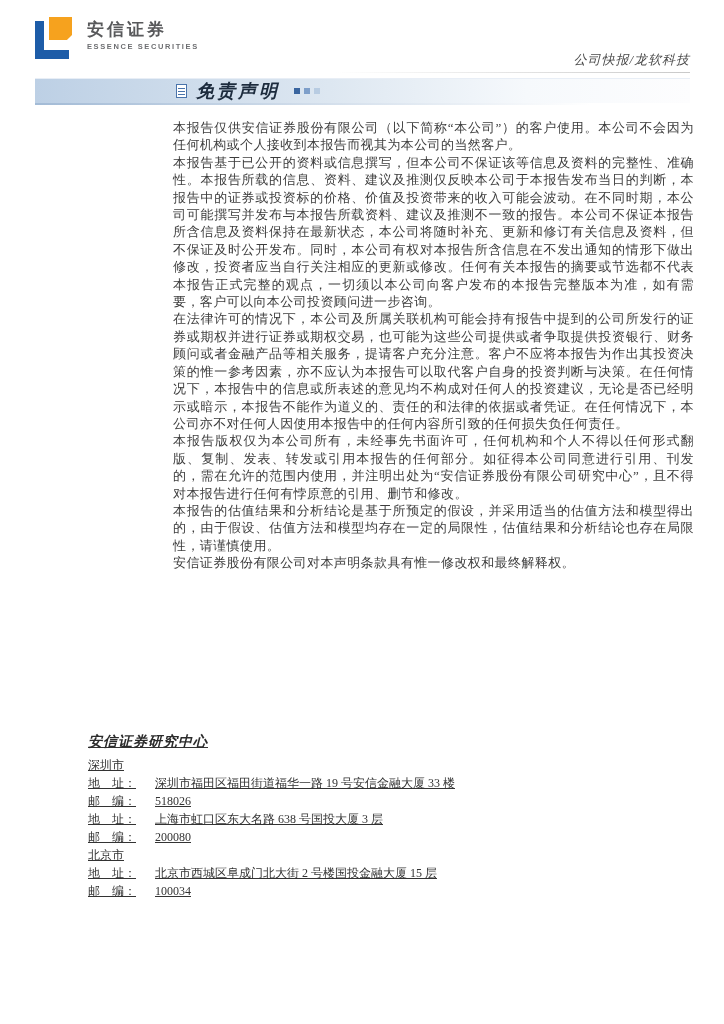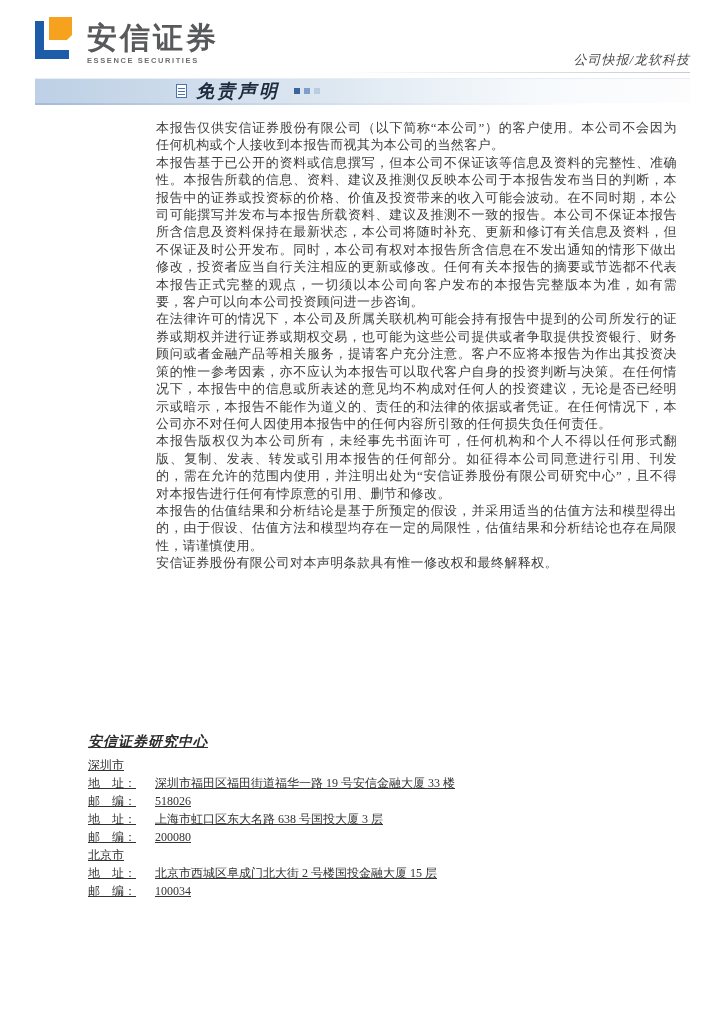--- a/index.html
+++ b/index.html
@@ -39,21 +39,21 @@
   }
   .logo-orange {
     position: absolute;
     left: 14px; top: 0;
     width: 23px; height: 23px;
     background: #f6a21e;
     clip-path: polygon(0 0, 100% 0, 100% 78%, 78% 100%, 0 100%);
   }
   .brand-text { padding-top: 4px; }
   .brand-cn {
-    font-size: 30px;
+    font-size: 17px;
     letter-spacing: 3px;
     color: #58595b;
     font-weight: 600;
     line-height: 1.1;
     font-family: "Liberation Sans", "DejaVu Sans", sans-serif;
   }
   .brand-en {
     font-size: 7.5px;
     letter-spacing: 1.6px;
     color: #6d6e71;
@@ -126,21 +126,21 @@
     align-items: center;
   }
   .sq { width: 6px; height: 6px; display: inline-block; }
   .sq1 { background: #39659f; }
   .sq2 { background: #7e9fca; }
   .sq3 { background: #b8cce2; }
 
   
   .disclaimer-body {
     position: absolute;
-    left: 156px; top: 119px;
+    left: 173px; top: 119px;
     width: 521px;
     color: #3d3d3d;
     font-size: 13px;
     line-height: 17.4px;
     text-align: justify;
     letter-spacing: 0.4px;
   }
   .disclaimer-body p { margin: 0; }
 
   

